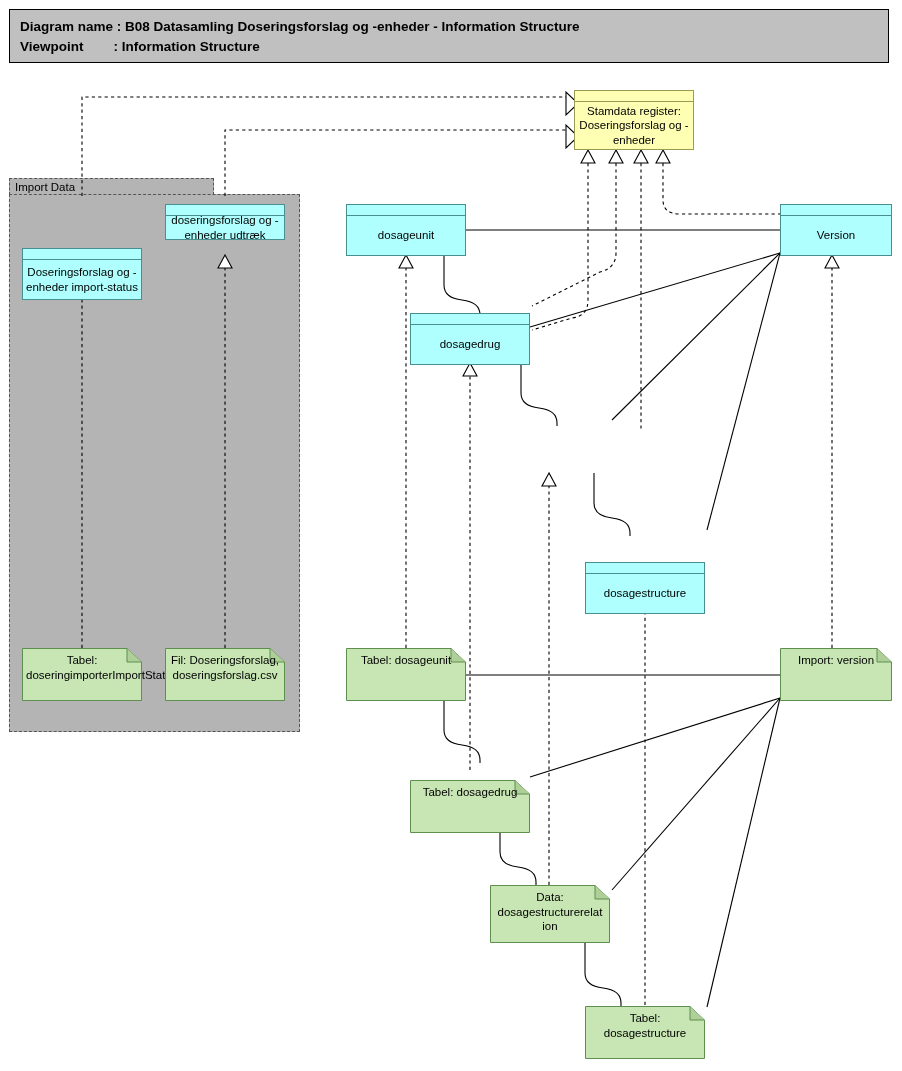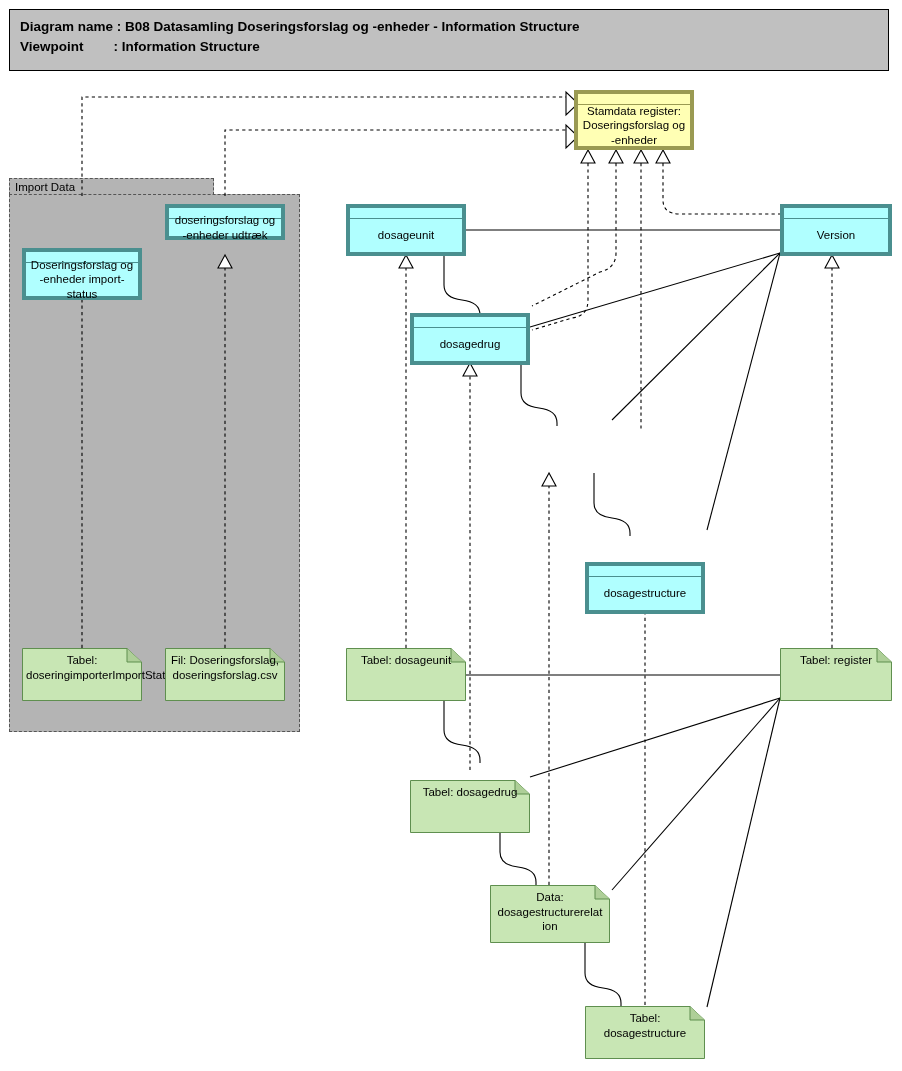--- a/index.html
+++ b/index.html
@@ -5,21 +5,21 @@
   html,body{margin:0;padding:0;background:#ffffff;}
   body{
     width:902px;height:1071px;position:relative;overflow:hidden;
     font-family:"Liberation Sans","DejaVu Sans",sans-serif;
     color:#000000;
   }
   #canvas{position:absolute;left:0;top:0;width:902px;height:1071px;}
 
   
   .title-box{
-    position:absolute;left:9px;top:9px;width:880px;height:62px;
+    position:absolute;left:9px;top:9px;width:880px;height:54px;
     background:#c0c0c0;border:1px solid #000000;box-sizing:border-box;
     padding:7px 0 0 10px;
   }
   .title-line{
     font-size:13.5px;font-weight:bold;line-height:20px;white-space:pre;
   }
 
   
   .group{
     position:absolute;left:9px;top:194px;width:291px;height:538px;
@@ -29,21 +29,21 @@
     position:absolute;left:9px;top:178px;width:205px;height:17px;
     background:#b4b4b4;border:1px dashed #555555;border-bottom:none;
     box-sizing:border-box;
   }
   .group-label{
     position:absolute;left:15px;top:180px;font-size:11.5px;line-height:14px;
   }
 
   
   .el{
-    position:absolute;box-sizing:border-box;border:4px solid #14b8a6;
+    position:absolute;box-sizing:border-box;border:1px solid #14b8a6;
     font-size:11.5px;line-height:14.5px;text-align:center;
   }
   .el .band{
     position:absolute;left:0;top:0;right:0;height:11px;
     border-bottom:1px solid #5a8a8a;box-sizing:border-box;
   }
   .el .txt{
     position:absolute;left:3px;right:3px;top:11px;bottom:0;
     display:flex;align-items:center;justify-content:center;
   }
@@ -235,16 +235,16 @@
       <path d="M105,0.5 V14 H119.5" fill="#aecf98" stroke="#5f8f4f" stroke-width="1"></path>
     </svg>
     <div class="txt">Tabel: dosagestructure</div>
   </div>
 
   <div class="art" style="left:780px;top:648px;width:112px;height:53px;">
     <svg class="shape" viewBox="0 0 112 53" preserveAspectRatio="none">
       <path d="M0.5,0.5 H97 L111.5,14 V52.5 H0.5 Z" fill="#c8e6b4" stroke="#5f8f4f" stroke-width="1"></path>
       <path d="M97,0.5 V14 H111.5" fill="#aecf98" stroke="#5f8f4f" stroke-width="1"></path>
     </svg>
-    <div class="txt">Tabel: register</div>
+    <div class="txt">Import: version</div>
   </div>
 
 </div>
 
 </body></html>

